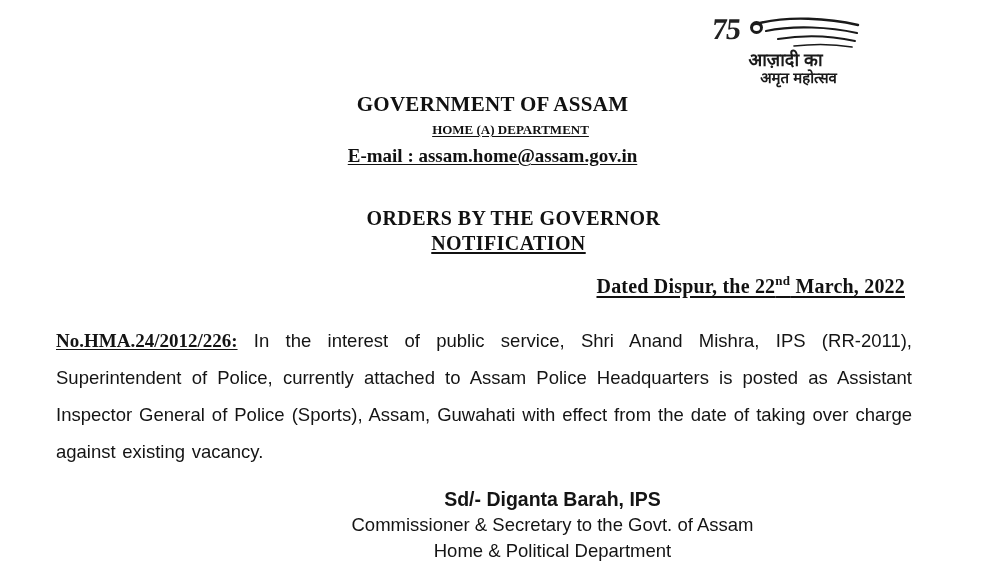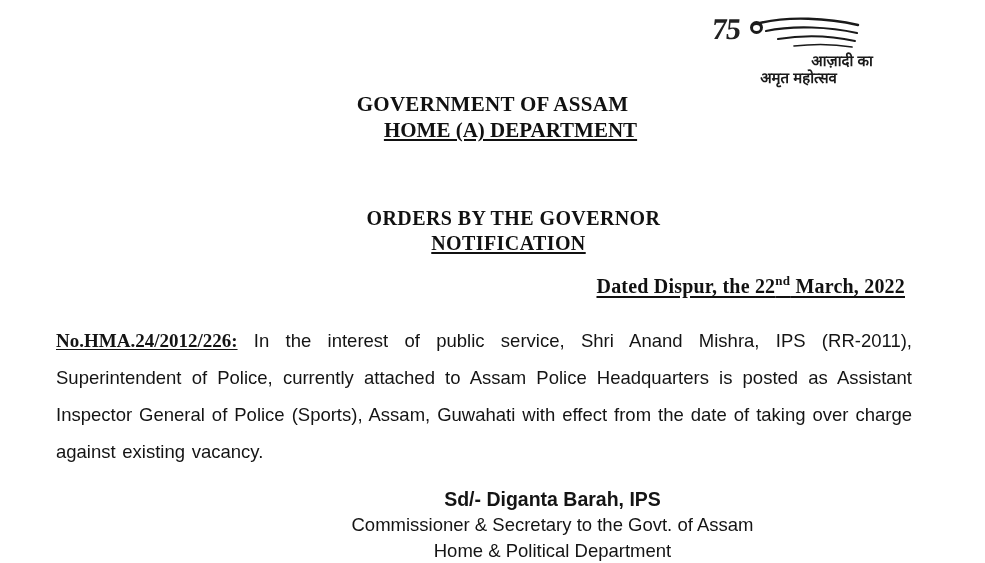--- a/index.html
+++ b/index.html
@@ -60,26 +60,25 @@
     border-radius: 50%;
     background: #ffffff;
   }
   .swoosh {
     position: absolute;
     left: 52px;
     top: 4px;
   }
   .logo-hindi-1 {
     font-family: "Liberation Sans", sans-serif;
-    font-size: 15px;
+    font-size: 18px;
     font-weight: 700;
     color: #1a1a1a;
     line-height: 17px;
     margin-top: -2px;
-    text-align: right;
   }
   .logo-hindi-2 {
     font-family: "Liberation Sans", sans-serif;
     font-size: 15px;
     font-weight: 700;
     color: #1a1a1a;
     line-height: 17px;
     margin-left: 26px;
   }
 
@@ -95,21 +94,21 @@
     font-family: Liberation Serif, serif;
     font-weight: 700;
     color: #111;
   }
   .gov-line {
     font-size: 21px;
     letter-spacing: 0.3px;
     line-height: 25px;
   }
   .dept-line {
-    font-size: 21px;
+    font-size: 13px;
     line-height: 26px;
     text-decoration: underline;
     text-underline-offset: 2px;
     padding-left: 36px;
   }
   .addr-line {
     font-size: 19.5px;
     line-height: 25px;
     text-decoration: underline;
     text-underline-offset: 2px;
@@ -230,20 +229,21 @@
       <path d="M36 30 C 54 28, 76 28, 94 31" stroke="#1a1a1a" stroke-width="1.7" fill="none" stroke-linecap="round"></path>
     </svg>
   </div>
   <div class="logo-hindi-1">आज़ादी का</div>
   <div class="logo-hindi-2">अमृत महोत्सव</div>
 </div>
 
 <div class="header">
   <div class="h-line gov-line">GOVERNMENT OF ASSAM</div>
   <div class="h-line dept-line">HOME (A) DEPARTMENT</div>
+  <div class="h-line email-line">E-mail : assam.home@assam.gov.in</div>
 </div>
 
 <div class="h-line orders-line">ORDERS BY THE GOVERNOR</div>
 <div class="h-line notif-line">NOTIFICATION</div>
 
 <div class="dated-line"><span>Dated Dispur, the 22</span><span class="sup">nd</span><span> March, 2022</span></div>
 
 <div class="body-block"><span class="ref-no">No.HMA.24/2012/226:</span><span> In the interest of public service, Shri Anand Mishra, IPS (RR-2011), Superintendent of Police, currently attached to Assam Police Headquarters is posted as Assistant Inspector General of Police (Sports), Assam, Guwahati with effect from the date of taking over charge against existing vacancy.</span></div>
 
 <div class="sign-block">

